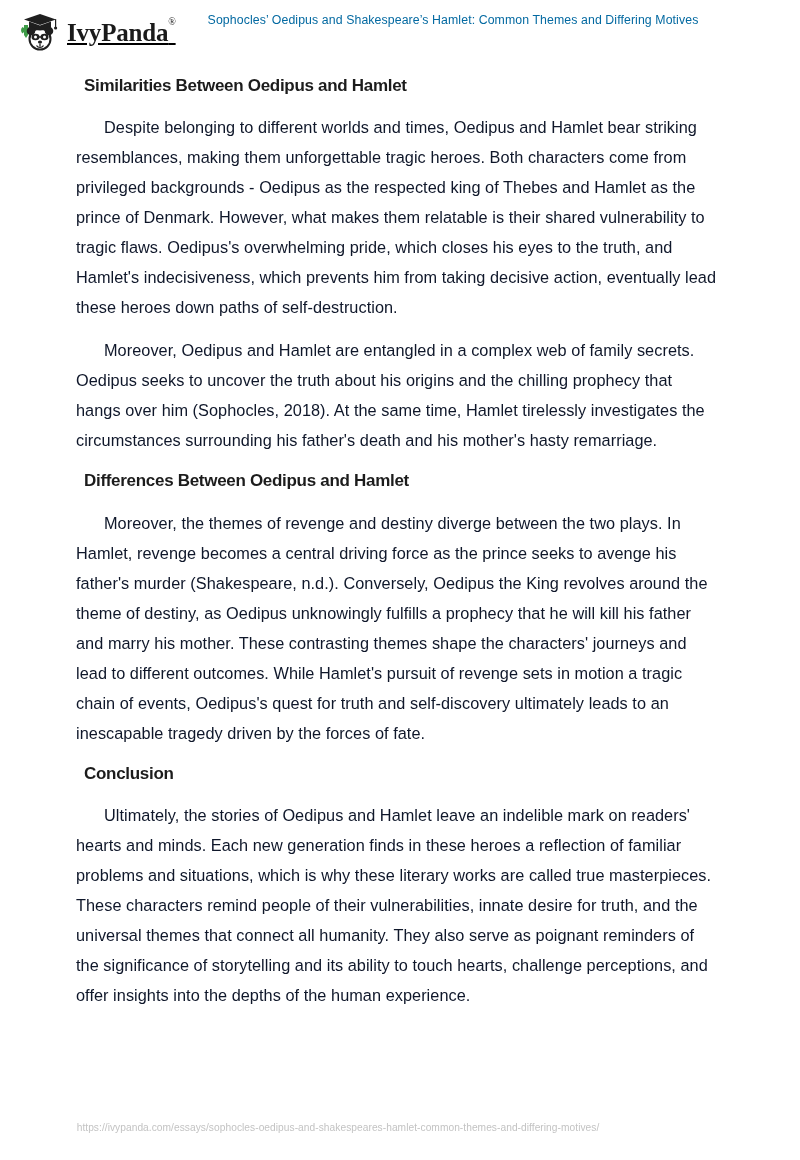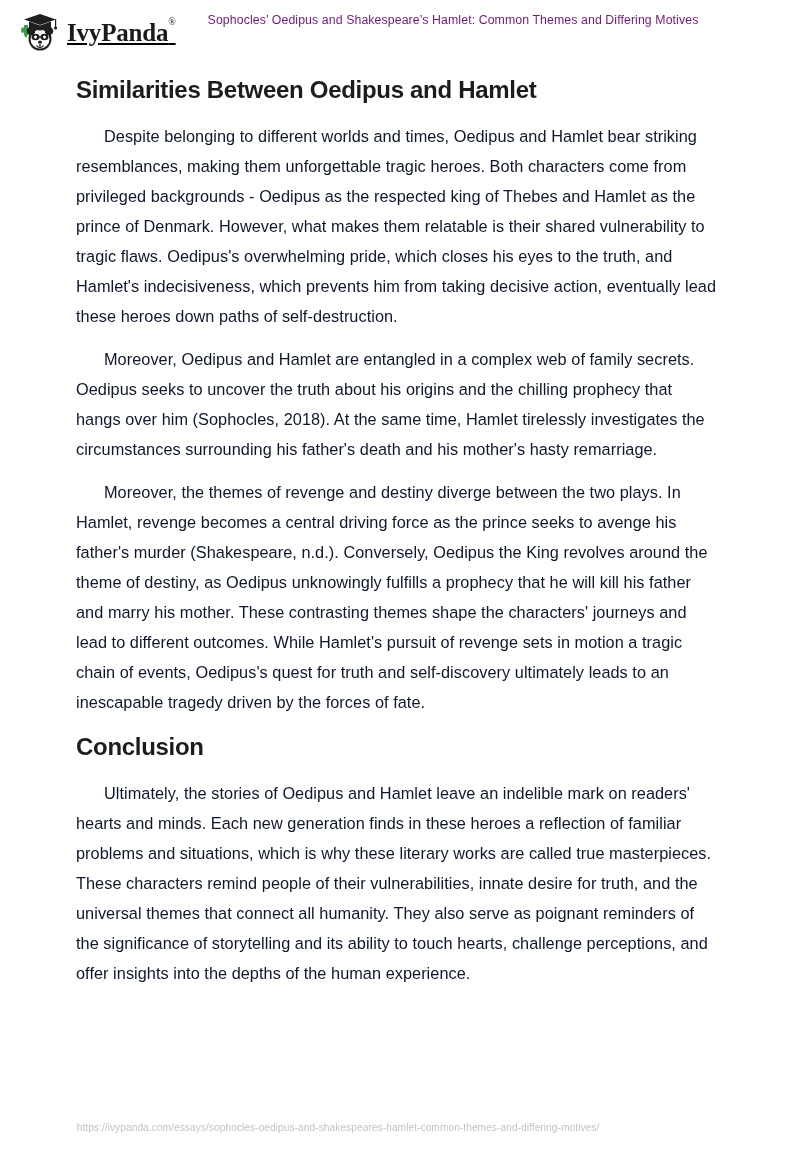--- a/index.html
+++ b/index.html
@@ -55,38 +55,38 @@
     top: -0.6em;
     position: relative;
   }
   .header-title {
     position: absolute;
     left: 0;
     right: 10px;
     top: 13px;
     text-align: center;
     font-size: 12.3px;
-    color: #701a75;
+    color: #0369a1;
     letter-spacing: 0.1px;
     white-space: nowrap;
     padding-left: 116px;
   }
 
   
   .doc {
     position: absolute;
     left: 76px;
     top: 62px;
     width: 645px;
   }
   h2.section-heading {
-    font-size: 24px;
+    font-size: 17px;
     font-weight: bold;
     color: #1c1c1c;
-    margin: 0;
+    margin: 8px;
     padding: 0;
     line-height: 1.2;
     letter-spacing: -0.3px;
   }
   .heading-block {
     margin-top: 16px;
     margin-bottom: 16px;
   }
   .heading-block.first {
     margin-top: 14px;
@@ -177,20 +177,23 @@
 </div>
 
 <div class="doc">
 
   <div class="heading-block first">
     <h2 class="section-heading">Similarities Between Oedipus and Hamlet</h2>
   </div>
   <p class="body-text">Despite belonging to different worlds and times, Oedipus and Hamlet bear striking resemblances, making them unforgettable tragic heroes. Both characters come from privileged backgrounds - Oedipus as the respected king of Thebes and Hamlet as the prince of Denmark. However, what makes them relatable is their shared vulnerability to tragic flaws. Oedipus's overwhelming pride, which closes his eyes to the truth, and Hamlet's indecisiveness, which prevents him from taking decisive action, eventually lead these heroes down paths of self-destruction.</p>
   <p class="body-text">Moreover, Oedipus and Hamlet are entangled in a complex web of family secrets. Oedipus seeks to uncover the truth about his origins and the chilling prophecy that hangs over him (Sophocles, 2018). At the same time, Hamlet tirelessly investigates the circumstances surrounding his father's death and his mother's hasty remarriage.</p>
 
+  <div class="heading-block">
+    <h2 class="section-heading">Differences Between Oedipus and Hamlet</h2>
+  </div>
   <p class="body-text">Moreover, the themes of revenge and destiny diverge between the two plays. In Hamlet, revenge becomes a central driving force as the prince seeks to avenge his father's murder (Shakespeare, n.d.). Conversely, Oedipus the King revolves around the theme of destiny, as Oedipus unknowingly fulfills a prophecy that he will kill his father and marry his mother. These contrasting themes shape the characters' journeys and lead to different outcomes. While Hamlet's pursuit of revenge sets in motion a tragic chain of events, Oedipus's quest for truth and self-discovery ultimately leads to an inescapable tragedy driven by the forces of fate.</p>
 
   <div class="heading-block">
     <h2 class="section-heading">Conclusion</h2>
   </div>
   <p class="body-text">Ultimately, the stories of Oedipus and Hamlet leave an indelible mark on readers' hearts and minds. Each new generation finds in these heroes a reflection of familiar problems and situations, which is why these literary works are called true masterpieces. These characters remind people of their vulnerabilities, innate desire for truth, and the universal themes that connect all humanity. They also serve as poignant reminders of the significance of storytelling and its ability to touch hearts, challenge perceptions, and offer insights into the depths of the human experience.</p>
 
 </div>
 
 <div class="page-footer">

